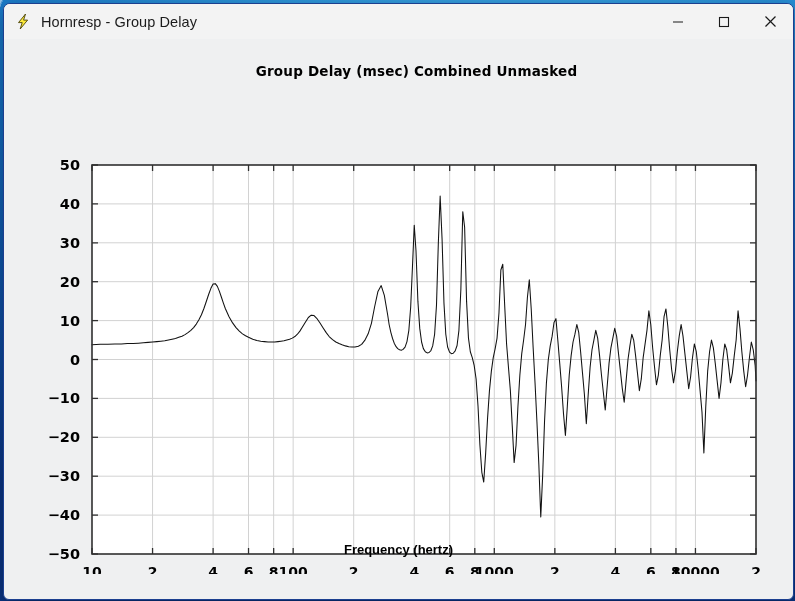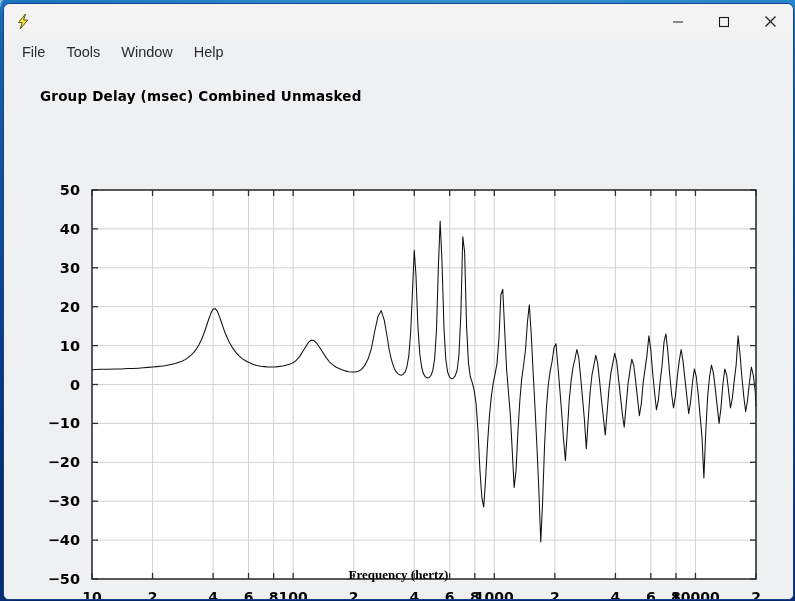--- a/index.html
+++ b/index.html
@@ -54,74 +54,69 @@
     font-size:14.5px;color:#2b2b33;
     padding:2px 9px;margin-right:3px;
     white-space:nowrap;
   }
   #client{
     position:relative;width:100%;height:calc(100% - 60px);
     background:#eff0f1;
   }
   #chart-title{
     position:absolute;left:0;right:0;top:24px;
-    text-align:left;
+    text-align:center;
     font-family:"DejaVu Sans",sans-serif;
     font-weight:bold;font-size:13.5px;color:#000;
     letter-spacing:0.2px;
     padding-left:36px;
   }
   #plotwrap{position:absolute;left:0;top:0;width:712px;height:535px;}
   #plotsvg{display:block;}
   #xaxis-title{
     position:absolute;left:0;right:0;top:503px;
     text-align:center;
-    font-family:Liberation Serif, serif;
+    font-family:Liberation Sans, sans-serif;
     font-weight:bold;font-size:13px;color:#000;
   }
 </style>
 </head>
 <body>
 
 <div id="desktop"></div>
 
 <div id="window">
 
   <div id="titlebar">
     <div id="appicon">
       <svg width="17" height="17" viewBox="0 0 17 17">
         <polygon points="10.5,1 3.5,9.6 7.2,9.6 5.2,16 12.6,7.1 8.6,7.1" fill="#fdea3a" stroke="#4a4206" stroke-width="0.9"></polygon>
       </svg>
     </div>
+    <div id="title-text">Hornresp - Group Delay</div>
     <div id="wc">
       <div class="wcbtn">
         <svg width="12" height="12" viewBox="0 0 12 12">
             <line x1="1" y1="6" x2="11" y2="6" stroke="currentColor" stroke-width="1.1"></line>
           </svg>
       </div>
       <div class="wcbtn">
         <svg width="12" height="12" viewBox="0 0 12 12">
             <rect x="1.5" y="1.5" width="9" height="9" fill="none" stroke="currentColor" stroke-width="1.1"></rect>
           </svg>
       </div>
       <div class="wcbtn">
         <svg width="13" height="13" viewBox="0 0 13 13">
           <line x1="1.5" y1="1.5" x2="11.5" y2="11.5" stroke="currentColor" stroke-width="1.15"></line>
           <line x1="11.5" y1="1.5" x2="1.5" y2="11.5" stroke="currentColor" stroke-width="1.15"></line>
         </svg>
       </div>
     </div>
   </div>
 
-  <div id="menubar">
-    <div class="menu-item">File</div>
-    <div class="menu-item">Tools</div>
-    <div class="menu-item">Window</div>
-    <div class="menu-item">Help</div>
-  </div>
 
   <div id="client">
     <div id="chart-title">Group Delay (msec)   Combined   Unmasked</div>
     <div id="plotwrap">
       <svg id="plotsvg" width="789" height="535">
           <rect x="88" y="126" width="664" height="389" fill="#ffffff"></rect>
           <line x1="88" y1="164.89999999999998" x2="752" y2="164.89999999999998" stroke="#d2d2d2" stroke-width="1"></line>
           <line x1="88" y1="203.79999999999995" x2="752" y2="203.79999999999995" stroke="#d2d2d2" stroke-width="1"></line>
           <line x1="88" y1="242.70000000000005" x2="752" y2="242.70000000000005" stroke="#d2d2d2" stroke-width="1"></line>
           <line x1="88" y1="281.6" x2="752" y2="281.6" stroke="#d2d2d2" stroke-width="1"></line>

